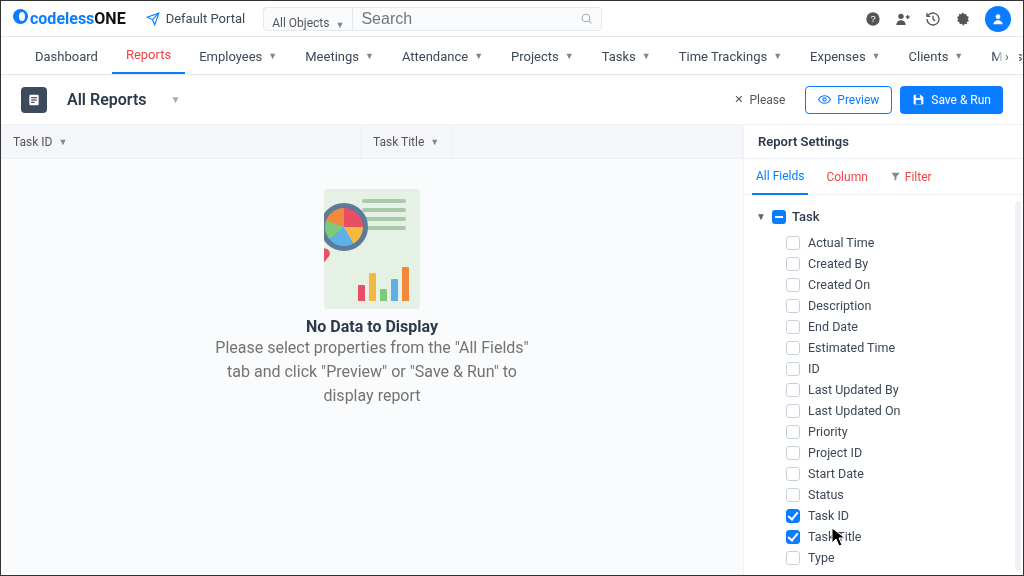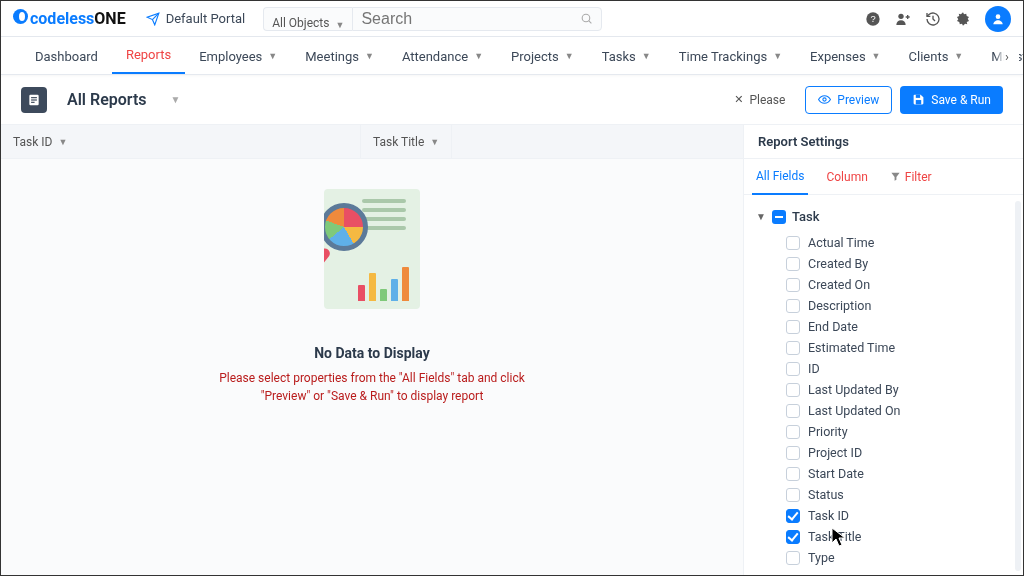--- a/index.html
+++ b/index.html
@@ -47,22 +47,22 @@
   .art-lines div { height:4px; background:#aac8aa; margin:0 4px 5px 28px; border-radius:2px;}
   .pie { position:absolute; left:-4px; top:14px; width:48px; height:48px; border-radius:50%; background:conic-gradient(#e94f64 0 90deg, #f5b942 90deg 150deg, #5fb0e8 150deg 230deg, #7fc97a 230deg 290deg, #ef8a3c 290deg 360deg); border:5px solid #5c7a99;}
   .handle { position:absolute; left:-14px; top:56px; width:10px; height:42px; background:#e94f64; border-radius:5px; transform:rotate(38deg);}
   .bars-art { position:absolute; bottom:8px; left:34px; display:flex; align-items:flex-end; gap:4px;}
   .bars-art div { width:7px; border-radius:1px 1px 0 0;}
   .bars-art div:nth-child(1){height:16px;background:#e94f64;}
   .bars-art div:nth-child(2){height:28px;background:#f5b942;}
   .bars-art div:nth-child(3){height:12px;background:#7fc97a;}
   .bars-art div:nth-child(4){height:22px;background:#5fb0e8;}
   .bars-art div:nth-child(5){height:34px;background:#ef8a3c;}
-  .empty h3 { margin-top:36px; font-size:14px; color:#2c3a4b;}
-  .empty p { margin-top:8px; font-size:12px; color:#b91c1c; max-width:320px; line-height:1.5;}
+  .empty h3 { margin-top:8px; font-size:16px; color:#2c3a4b;}
+  .empty p { margin-top:0; font-size:16px; color:#737373; max-width:320px; line-height:1.5;}
   
   .side-col { width:280px; border-left:1px solid #eef1f5; background:#fff; display:flex; flex-direction:column;}
   .side-head { height:34px; display:flex; align-items:center; padding:0 14px; font-size:13px; font-weight:600; color:#2c3a4b; border-bottom:1px solid #eef1f5;}
   .side-tabs { display:flex; height:36px; border-bottom:1px solid #eef1f5; align-items:center; padding:0 8px; gap:14px;}
   .side-tabs .stab { font-size:12px; color:#ef4444; padding:0 4px; height:36px; display:flex; align-items:center; gap:4px; cursor:pointer;}
   .side-tabs .stab.active { color:#0a7cff; border-bottom:2px solid #0a7cff;}
   .field-body { flex:1; overflow:auto; padding:10px 8px; position:relative;}
   .group-row { display:flex; align-items:center; gap:6px; padding:4px 4px; font-size:13px;}
   .tri { color:#666; font-size:10px; width:10px;}
   .grp-ico { width:14px; height:14px; background:#0a7cff; border-radius:3px; position:relative;}

